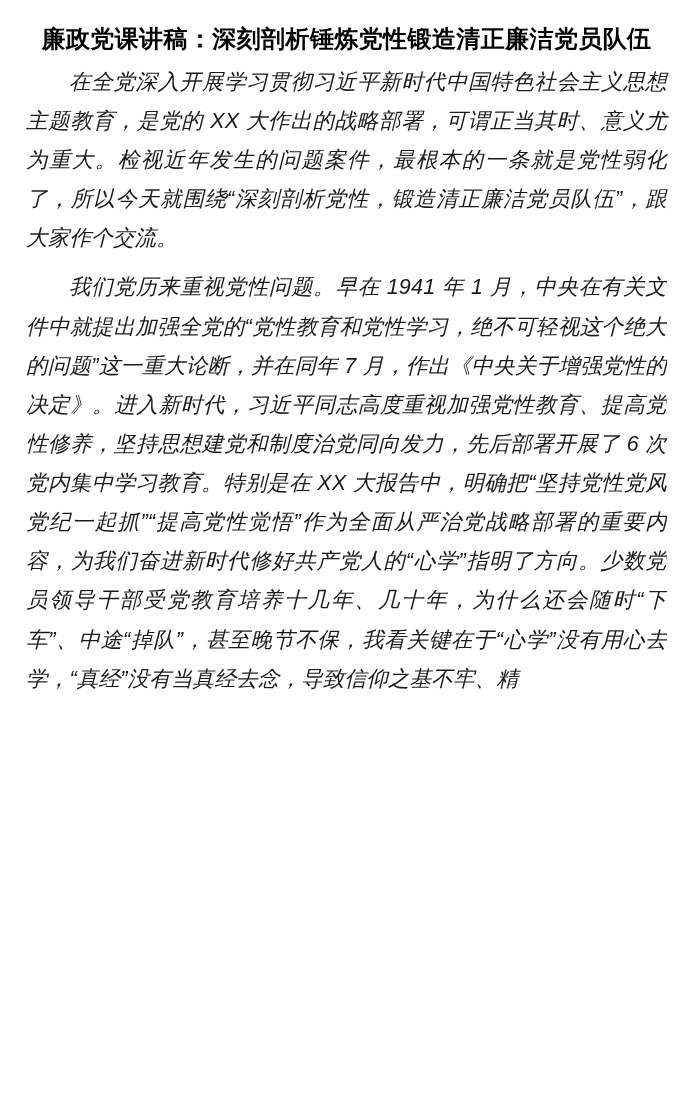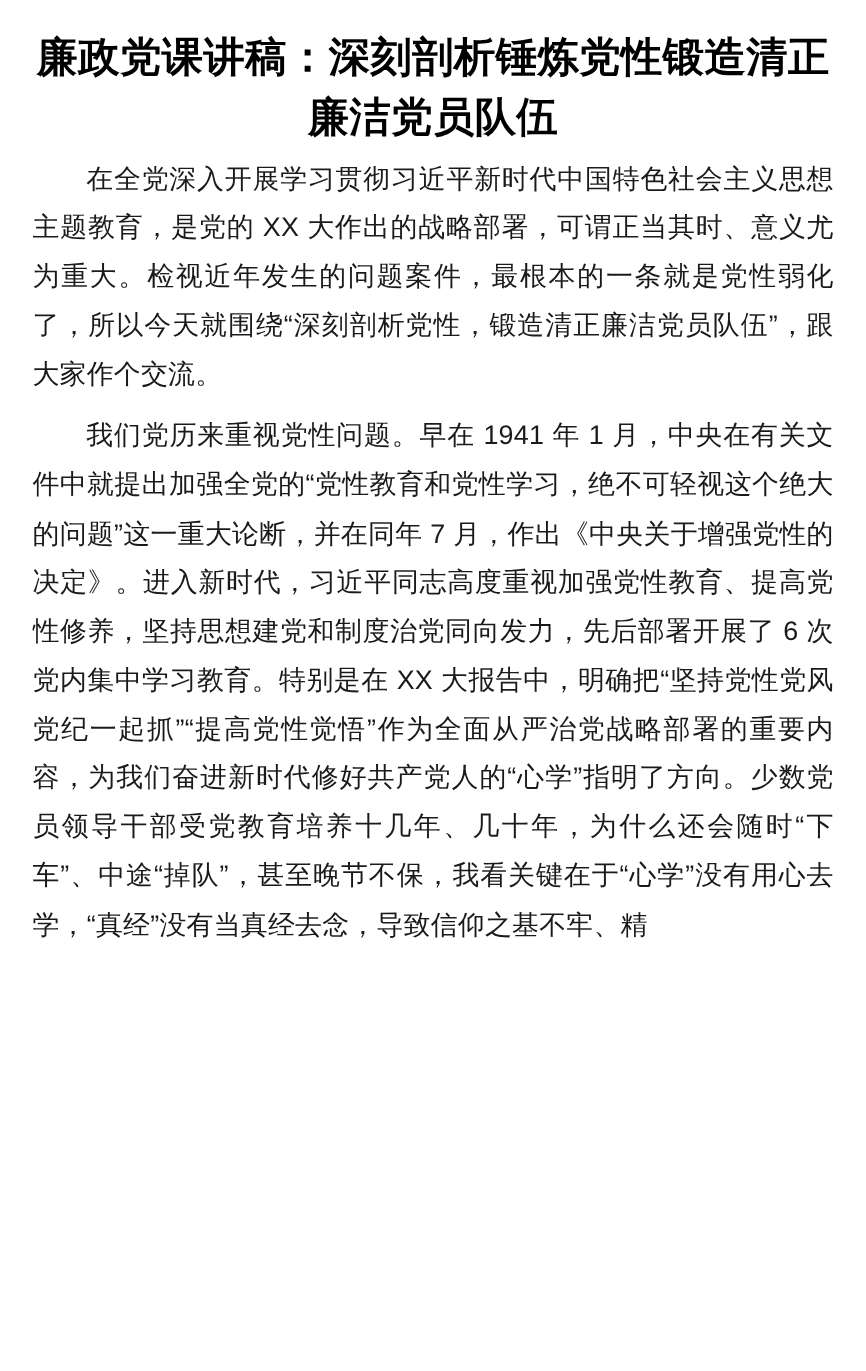--- a/index.html
+++ b/index.html
@@ -15,38 +15,39 @@
     color: #1a1a1a;
   }
   .page {
     width: 693px;
     height: 1097px;
     box-sizing: border-box;
     padding: 22px 26px 0 26px;
     position: relative;
   }
   .doc-title {
-    font-size: 33px;
+    font-size: 24px;
     font-weight: bold;
     line-height: 1.45;
     text-align: center;
     letter-spacing: 0.4px;
     color: #000000;
     margin: 0 0 6px 0;
     padding: 0 2px;
   }
   .body-para {
     font-size: 21.5px;
     line-height: 1.82;
     text-align: justify;
     text-justify: inter-ideograph;
     color: #1a1a1a;
     margin: 0;
     text-indent: 2em;
     letter-spacing: 0.2px;
+    font-style: italic;
   }
   .para-gap {
     height: 10px;
   }
   .section-heading {
     font-size: 21.5px;
     line-height: 1.82;
     color: #d9291c;
     font-weight: bold;
     margin: 0;

